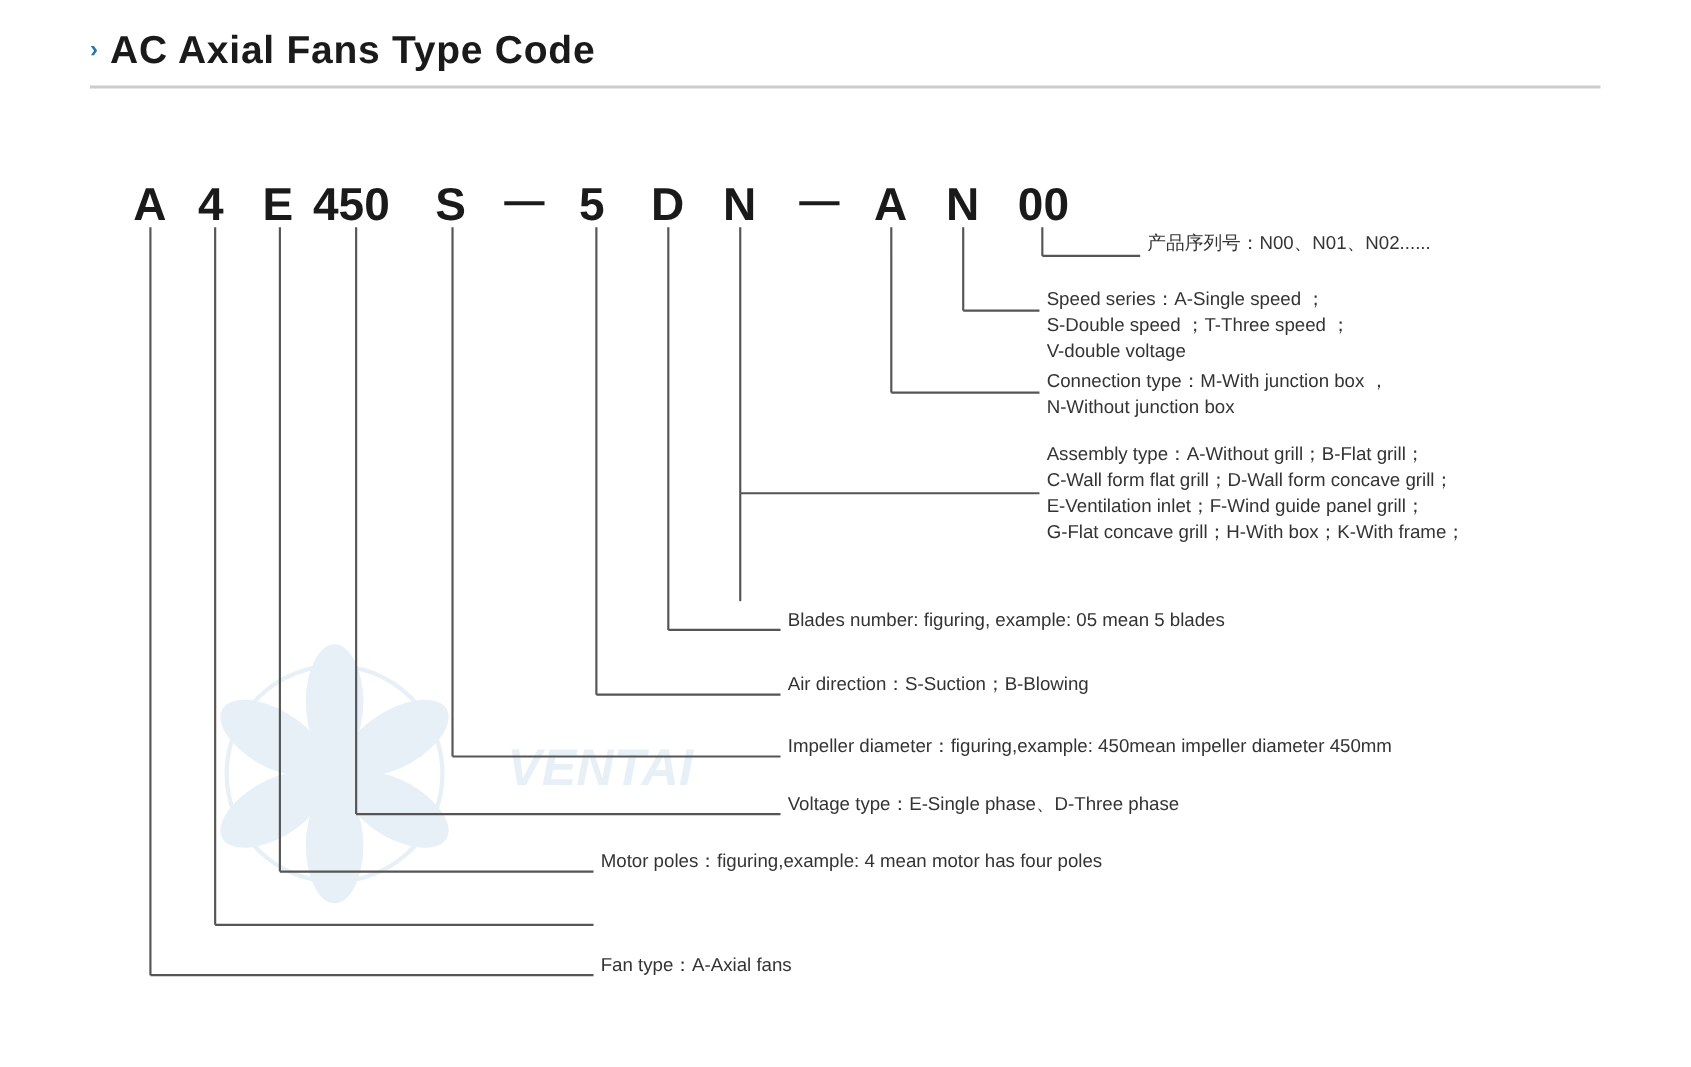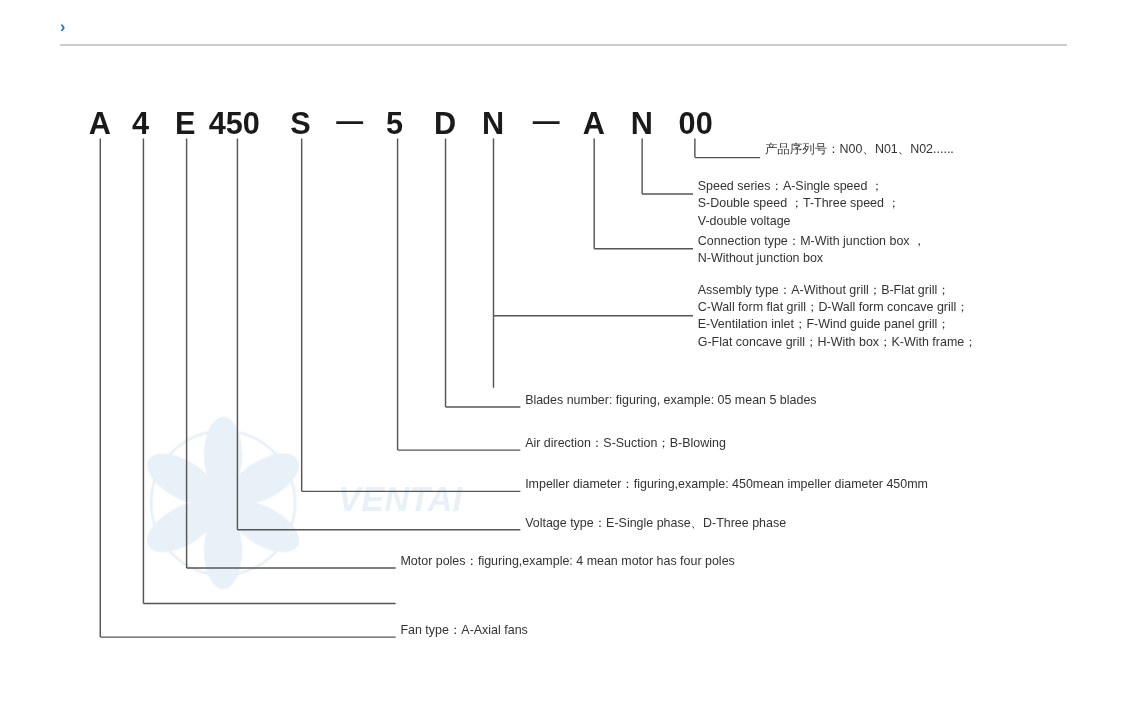--- a/index.html
+++ b/index.html
@@ -61,20 +61,21 @@
       height: 100%;
     }
   </style>
 </head>
 <body>
 
 <div class="page-container">
 
   <div class="header-section">
     <span class="chevron-icon">›</span>
+    <span class="page-title">AC Axial Fans Type Code</span>
   </div>
   <hr class="title-divider">
 
   <div class="diagram-area">
     <svg class="diagram-svg" viewBox="0 0 1050 580" xmlns="http://www.w3.org/2000/svg">
 
       <text x="30" y="55" font-size="32" font-weight="bold" fill="#1a1a1a" font-family="Arial">A</text>
       <text x="75" y="55" font-size="32" font-weight="bold" fill="#1a1a1a" font-family="Arial">4</text>
       <text x="120" y="55" font-size="32" font-weight="bold" fill="#1a1a1a" font-family="Arial">E</text>
       <text x="155" y="55" font-size="32" font-weight="bold" fill="#1a1a1a" font-family="Arial">450</text>

